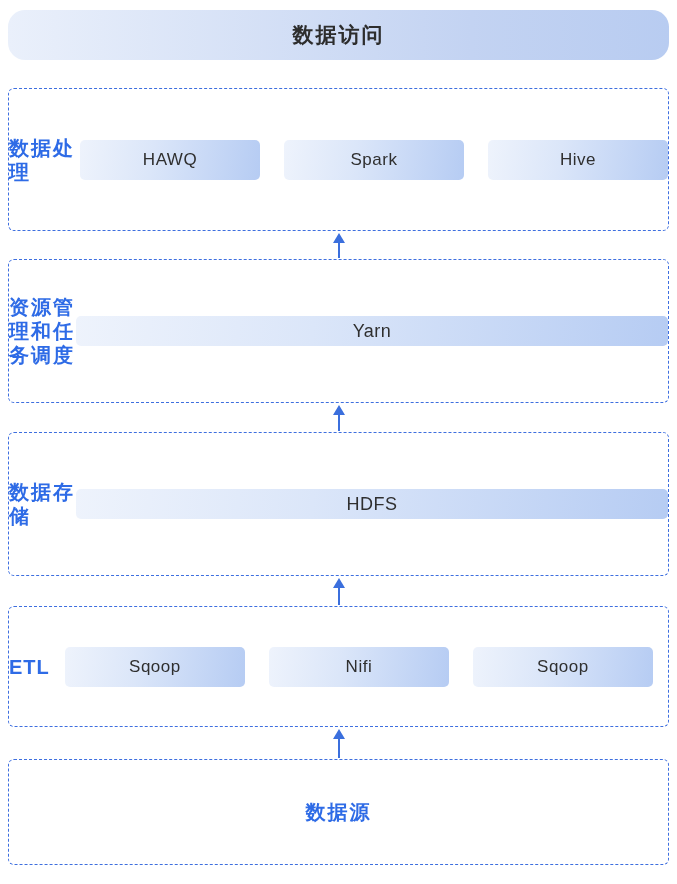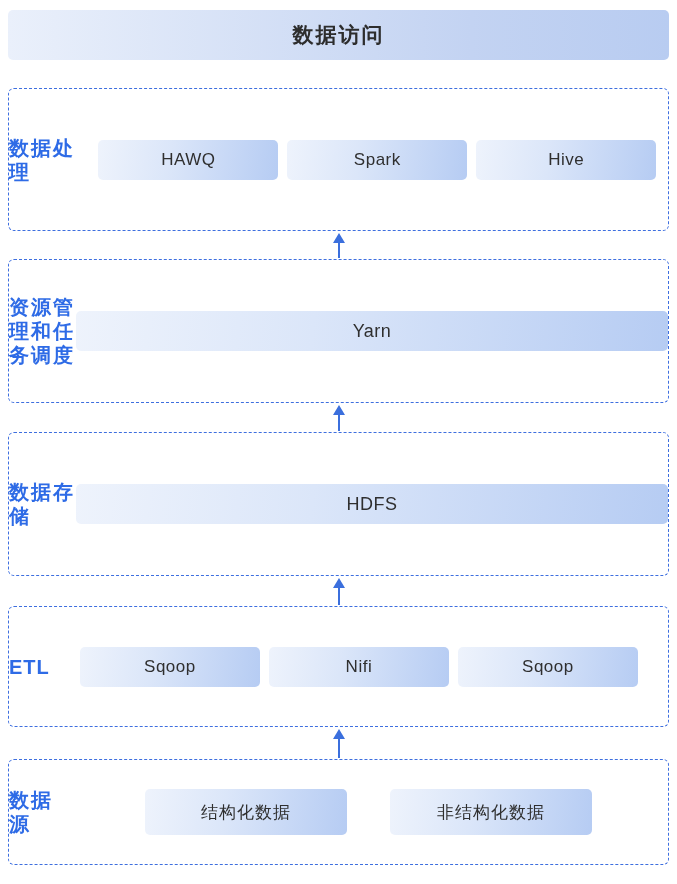--- a/index.html
+++ b/index.html
@@ -5,21 +5,21 @@
   html,body{margin:0;padding:0;background:#ffffff;}
   body{
     width:677px;height:884px;
     font-family:"Liberation Sans","DejaVu Sans",sans-serif;
     color:#2f2f2f;
   }
   .canvas{position:relative;width:677px;height:884px;overflow:hidden;background:#ffffff;}
 
   
   .header{
-    margin:10px 8px 28px 8px;height:50px;border-radius:5px;
+    margin:10px 8px 28px 8px;height:50px;border-radius:17px;
     background:linear-gradient(90deg,#eaf0fb 0%,#c3d3f2 70%,#b8ccf1 100%);
     display:flex;align-items:center;justify-content:center;
     font-size:21px;font-weight:bold;color:#2d2d2d;letter-spacing:2px;
   }
 
   
   .box{
     margin:0 8px;box-sizing:border-box;
     border:1.6px dashed #3e6fdf;border-radius:6px;
     display:flex;flex-direction:row;align-items:center;justify-content:space-evenly;
@@ -29,31 +29,31 @@
   .s2{height:144px}
   .s3{height:144px}
   .s4{height:121px}
   .s5{height:106px}
 
   .box-title{
     color:#2e6be6;font-weight:bold;font-size:20px;letter-spacing:2px;line-height:24px;
   }
   .box-title.latin{letter-spacing:1px;}
 
-  .row{display:flex;gap:9px;justify-content:center;width:100%;}
+  .row{display:flex;gap:24px;justify-content:center;width:100%;}
   .row-src{gap:43px;}
 
   
   .chip{
     height:40px;width:180px;border-radius:5px;box-sizing:border-box;
     background:linear-gradient(97deg,#eef3fc 0%,#dbe6f9 40%,#b6ccf3 100%);
     display:flex;align-items:center;justify-content:center;
     font-size:17px;color:#2f2f2f;letter-spacing:0.5px;
   }
-  .chip.full{width:592px;height:40px;font-size:18px;text-align:center;}
+  .chip.full{width:592px;height:30px;font-size:18px;text-align:center;}
   .chip.src{width:auto;min-width:202px;padding:0 42px;height:46px;letter-spacing:1px;}
 
   
   .arrow-gap{
     display:flex;flex-direction:column;align-items:center;justify-content:flex-start;
   }
   .g1{height:28px}.g2{height:29px}.g3{height:30px}.g4{height:32px}
   .arrow-head{
     width:0;height:0;margin-top:2px;
     border-left:6px solid transparent;border-right:6px solid transparent;
@@ -117,19 +117,15 @@
     </div>
   </section>
 
   <div class="arrow-gap g4">
     <div class="arrow-head"></div>
     <div class="arrow-stem"></div>
   </div>
 
   <section class="box s5">
     <div class="box-title">数据源</div>
-    <div class="row row-src">
-      <div class="chip src">结构化数据</div>
-      <div class="chip src">非结构化数据</div>
-    </div>
   </section>
 
 </div>
 
 </body></html>

